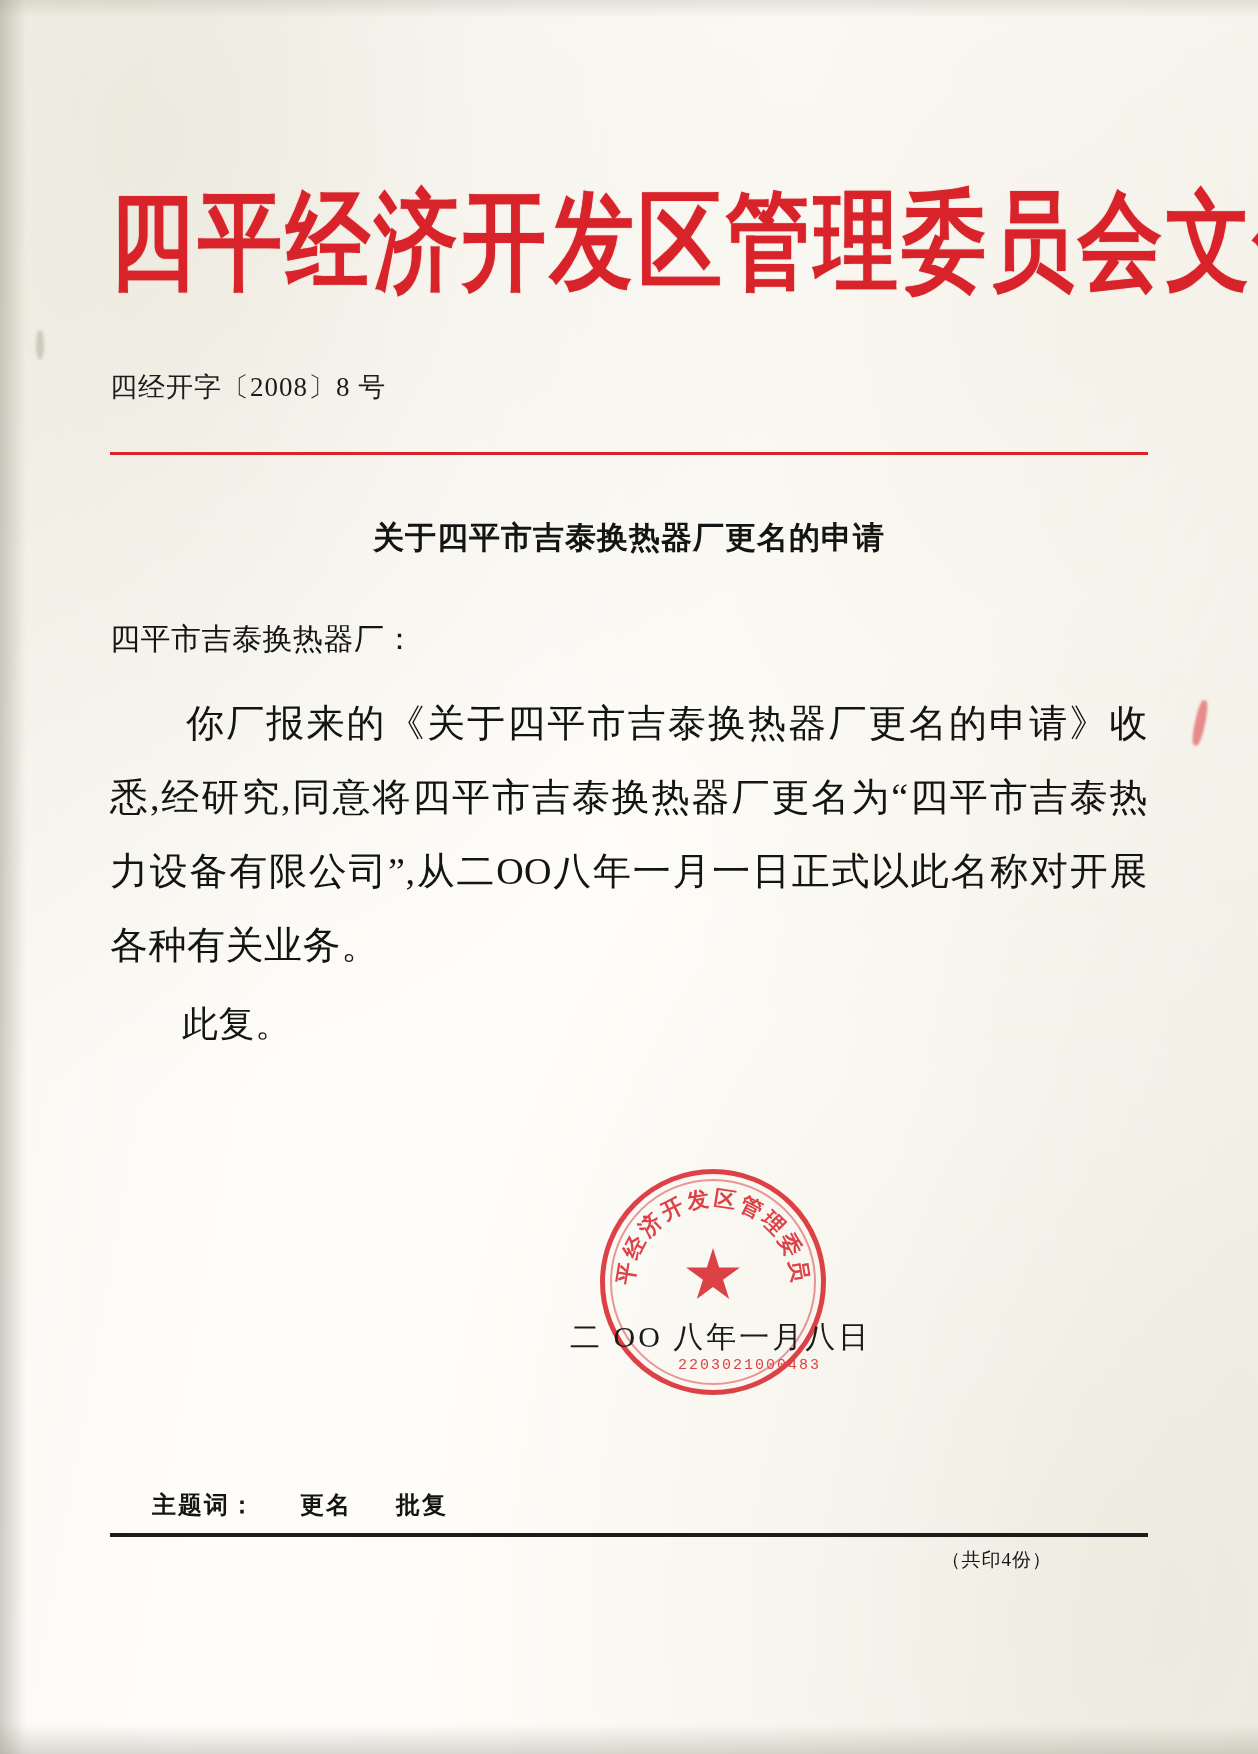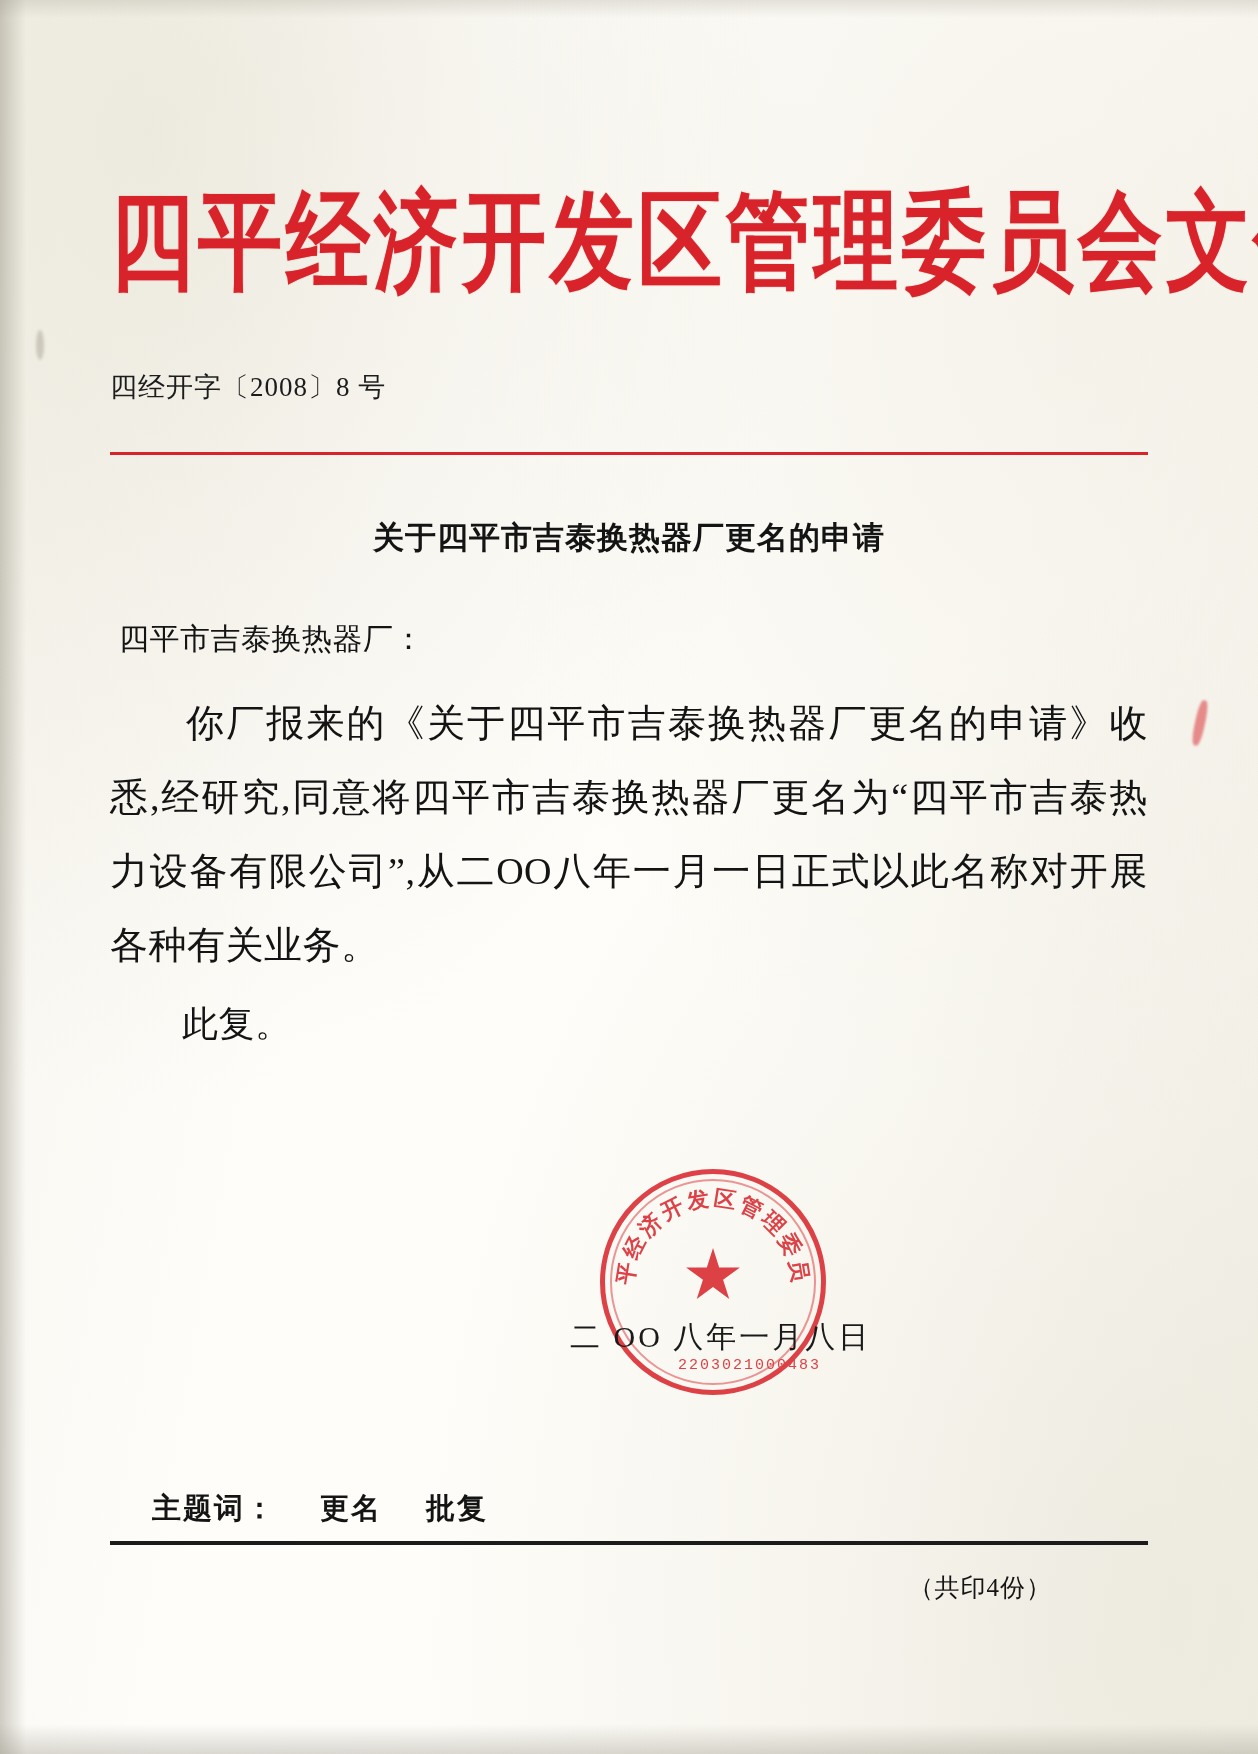--- a/index.html
+++ b/index.html
@@ -92,21 +92,20 @@
     font-size: 31px;
     color: #141414;
     letter-spacing: 1px;
   }
 
   .addressee {
     margin-top: 60px;
     font-size: 30px;
     color: #141414;
     letter-spacing: 0.5px;
-    margin-left: 9px;
   }
 
   .body-para {
     margin-top: 26px;
     font-size: 38px;
     color: #141414;
     line-height: 1.95;
     text-indent: 2em;
     letter-spacing: 0.5px;
     text-align: justify;
@@ -179,21 +178,21 @@
     white-space: nowrap;
   }
 
   
   .footer {
     margin-top: 30px;
   }
   .keywords {
     font-family: "Liberation Sans", "DejaVu Sans", sans-serif;
     font-weight: bold;
-    font-size: 29px;
+    font-size: 24px;
     color: #141414;
     padding-left: 42px;
     padding-bottom: 12px;
     letter-spacing: 2px;
   }
   .keywords .kw-sep { display: inline-block; width: 44px; }
   .rule-thin {
     height: 2px;
     background: #1c1c1c;
     width: 100%;
@@ -202,25 +201,24 @@
     display: flex;
     justify-content: space-between;
     align-items: baseline;
     font-size: 27px;
     color: #141414;
     padding: 14px 28px 12px 42px;
     letter-spacing: 0.5px;
   }
   .print-count {
     text-align: right;
-    font-size: 25px;
+    font-size: 19px;
     color: #141414;
     padding: 10px 96px 0 0;
     letter-spacing: 1px;
-    margin-top: 16px;
   }
   .smudge-1 {
     position: absolute;
     left: 1195px;
     top: 700px;
     width: 10px;
     height: 46px;
     background: rgba(216,35,42,0.5);
     border-radius: 40%;
     transform: rotate(12deg);

